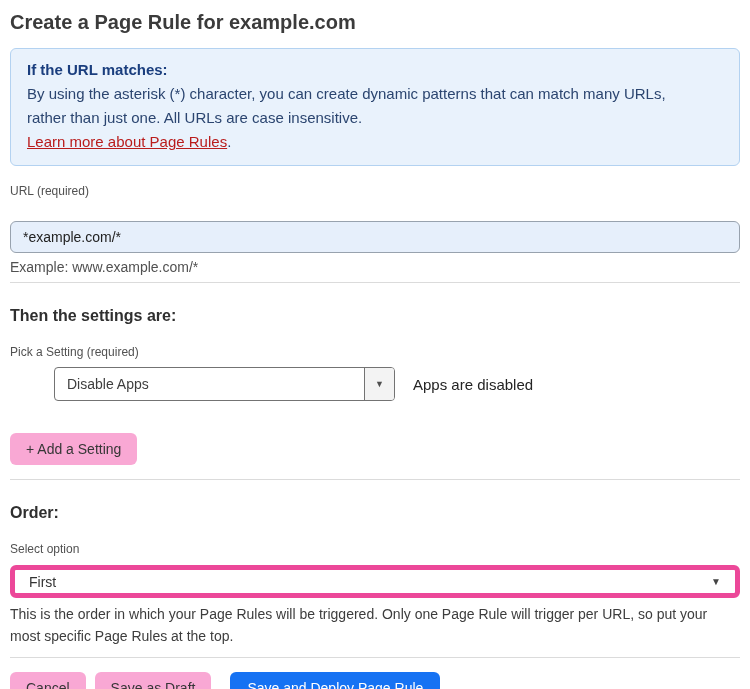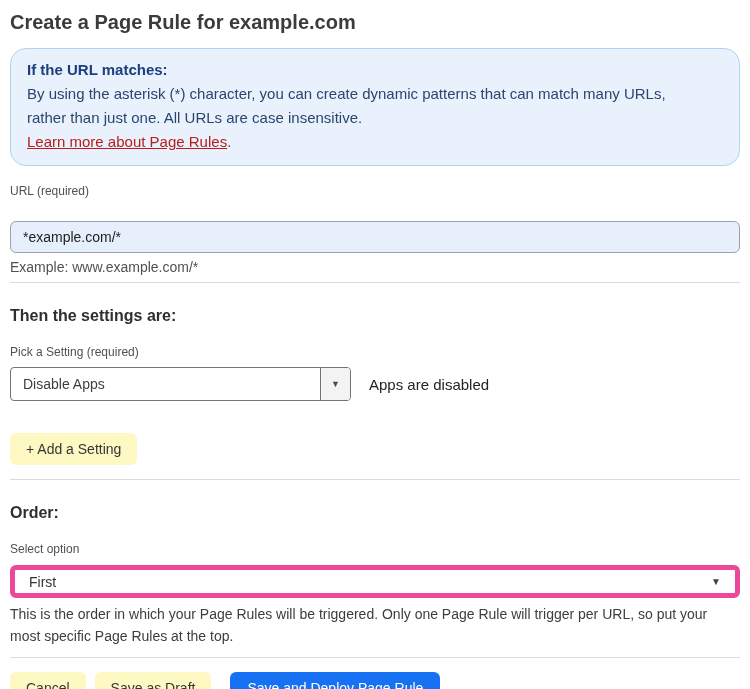--- a/index.html
+++ b/index.html
@@ -18,21 +18,21 @@
     font-size: 20px;
     line-height: 24px;
     font-weight: bold;
     color: #3b3b3b;
   }
 
   .infobox {
     margin-top: 14px;
     background: #e9f2fc;
     border: 1px solid #b3d2f1;
-    border-radius: 16px;
+    border-radius: 6px;
     padding: 9px 16px 11px 16px;
     font-size: 15px;
     line-height: 24px;
     color: #2b4570;
   }
   .infobox-heading { font-weight: bold; color: #1a3e7e; }
   .infobox a {
     color: #b91c1c;
     text-decoration: underline;
     cursor: pointer;
@@ -81,20 +81,21 @@
     font-size: 16px;
     line-height: 22px;
     font-weight: bold;
     color: #2f2f2f;
   }
 
   .setting-row {
     margin-top: 5px;
     display: flex;
     align-items: center;
+    margin-left: 44px;
   }
   .combobox {
     display: flex;
     align-items: stretch;
     width: 341px;
     height: 34px;
     background: #ffffff;
     border: 1px solid #737373;
     border-radius: 4px;
     overflow: hidden;
@@ -125,21 +126,21 @@
     margin-left: 18px;
     font-size: 15px;
     color: #242424;
   }
 
   button {
     font-family: "Liberation Sans", sans-serif;
     cursor: pointer;
   }
   .gray-btn {
-    background: #fef9c3;
+    background: #f9a8d4;
     border: none;
     border-radius: 6px;
     padding: 6px 16px;
     font-size: 14px;
     line-height: 20px;
     color: #363636;
   }
   .add-btn { margin-top: 32px; }
 
   .select {

